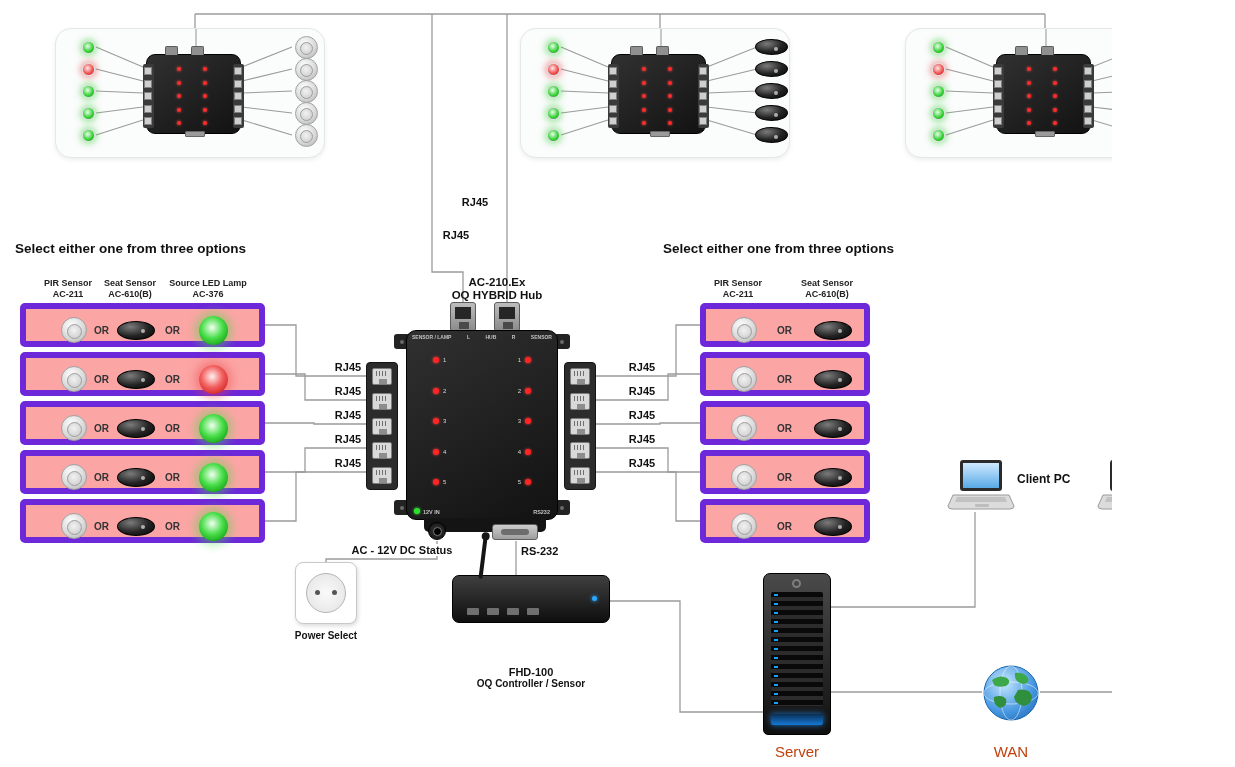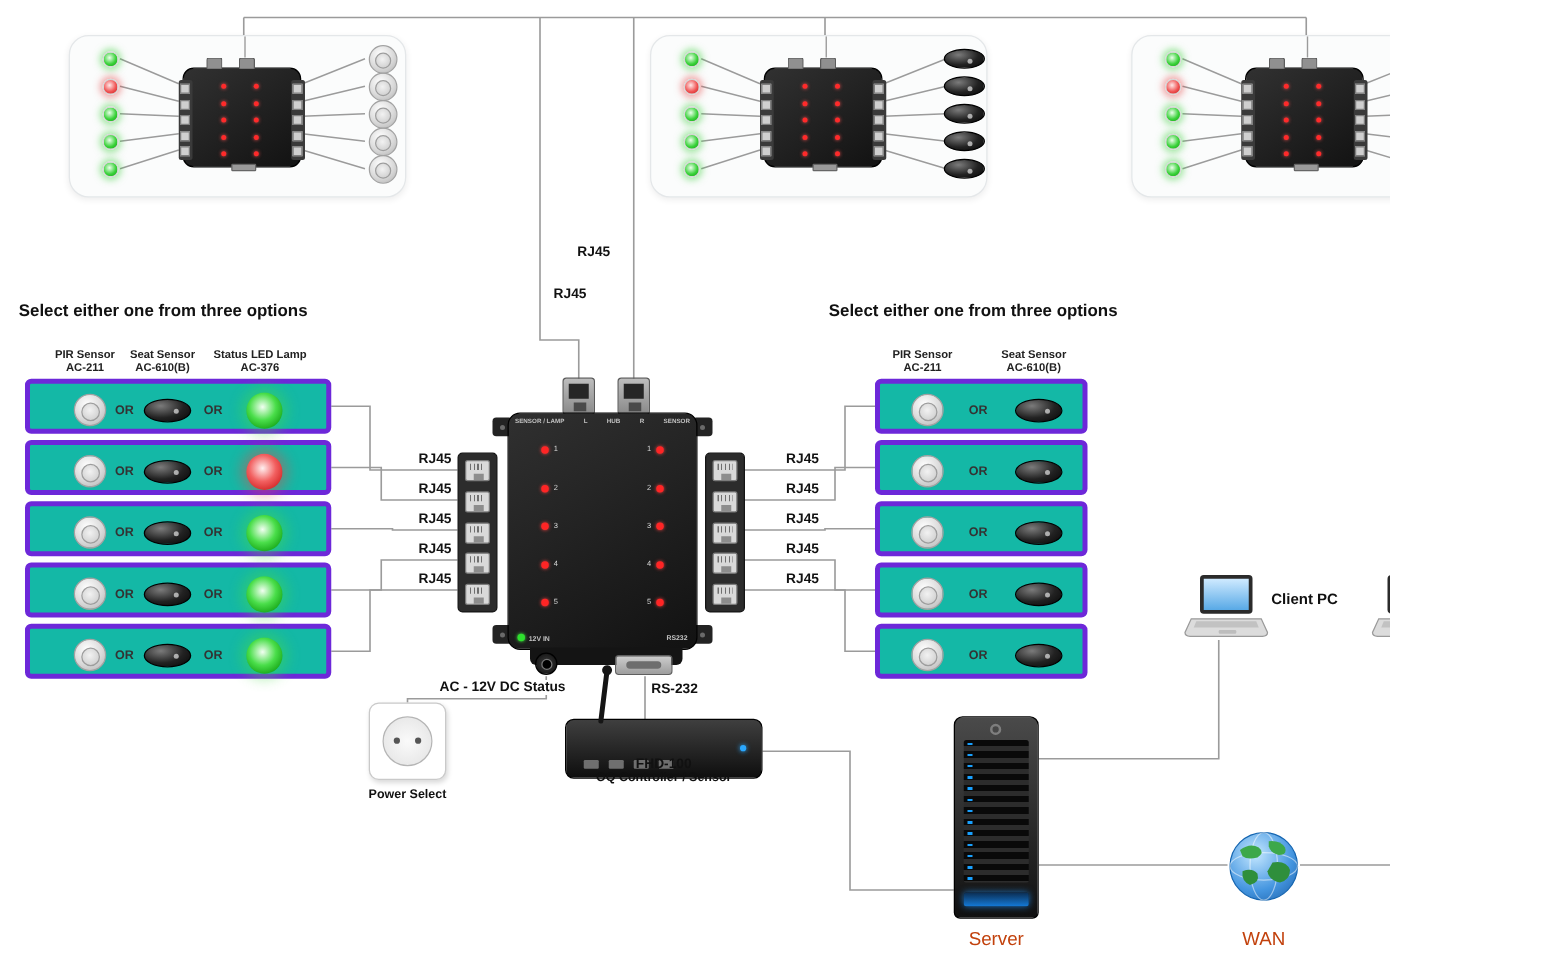--- a/index.html
+++ b/index.html
@@ -43,21 +43,21 @@
   .dome.sm::after{left:4px;top:5px;width:11px;height:11px}
   .oval{width:38px;height:19px;border-radius:50%;background:radial-gradient(ellipse at 35% 28%,#7b7b7b,#222 55%,#060606);border:1px solid #000;position:relative}
   .oval::after{content:"";position:absolute;right:9px;top:7px;width:4px;height:4px;border-radius:50%;background:#d8d8d8;opacity:.75}
   .oval.sm{width:33px;height:16px}
 
   .lamp{width:29px;height:29px;border-radius:50%}
   .lamp[data-color="green"]{background:radial-gradient(circle at 45% 40%,#f2fff2,#4ade4a 45%,#0f9e0f 85%);box-shadow:0 0 10px 4px rgba(70,220,70,.45)}
   .lamp[data-color="red"]{background:radial-gradient(circle at 45% 40%,#fff0f0,#f26060 45%,#cf1d1d 85%);box-shadow:0 0 10px 4px rgba(235,70,70,.45)}
 
   
-  .rowbox{position:absolute;background:#14b8a6;border:4px solid #6d28d9;border-radius:5px;z-index:2}
+  .rowbox{position:absolute;background:#fca5a5;border:6px solid #6d28d9;border-radius:5px;z-index:2}
   .rowbox>*{position:absolute}
   .or{font-size:10px;font-weight:bold;color:#333}
   .hdr{position:absolute;z-index:2;text-align:center;font-size:9px;font-weight:bold;line-height:1.2;color:#222}
   .select-title{position:absolute;z-index:2;font-size:13.5px;font-weight:bold;color:#111}
   .rj45{position:absolute;z-index:3;font-size:11px;font-weight:bold;color:#111;text-align:center}
 
   
   .hubtitle{position:absolute;left:417px;top:276px;width:160px;text-align:center;font-size:11.5px;font-weight:bold;line-height:1.15;z-index:2}
   .hubbody{position:absolute;left:406px;top:330px;width:152px;height:190px;background:linear-gradient(150deg,#303030,#121212);border:1px solid #000;border-radius:10px;z-index:2}
   .hubhead{position:absolute;top:3px;left:5px;right:5px;display:flex;justify-content:space-between;font-size:5px;font-weight:bold;color:#c2c2c2}
@@ -363,21 +363,21 @@
 
   <div class="hdr" style="left:28px;top:278px;width:80px">
     <div>PIR Sensor</div>
       <div>AC-211</div>
   </div>
   <div class="hdr" style="left:90px;top:278px;width:80px">
     <div>Seat Sensor</div>
       <div>AC-610(B)</div>
   </div>
   <div class="hdr" style="left:168px;top:278px;width:80px">
-    <div>Status LED Lamp</div>
+    <div>Source LED Lamp</div>
       <div>AC-376</div>
   </div>
   <div class="hdr" style="left:698px;top:278px;width:80px">
     <div>PIR Sensor</div>
       <div>AC-211</div>
   </div>
   <div class="hdr" style="left:787px;top:278px;width:80px">
     <div>Seat Sensor</div>
       <div>AC-610(B)</div>
   </div>
@@ -448,20 +448,24 @@
   <div class="rj45" style="left:330px;top:385px;width:36px">RJ45</div>
   <div class="rj45" style="left:330px;top:409px;width:36px">RJ45</div>
   <div class="rj45" style="left:330px;top:433px;width:36px">RJ45</div>
   <div class="rj45" style="left:330px;top:457px;width:36px">RJ45</div>
   <div class="rj45" style="left:622px;top:361px;width:40px">RJ45</div>
   <div class="rj45" style="left:622px;top:385px;width:40px">RJ45</div>
   <div class="rj45" style="left:622px;top:409px;width:40px">RJ45</div>
   <div class="rj45" style="left:622px;top:433px;width:40px">RJ45</div>
   <div class="rj45" style="left:622px;top:457px;width:40px">RJ45</div>
 
+  <div class="hubtitle">
+    <div>AC-210.Ex</div>
+      <div>OQ HYBRID Hub</div>
+  </div>
   <div class="ear" style="left:394px;top:334px"></div>
   <div class="ear" style="left:554px;top:334px"></div>
   <div class="ear" style="left:394px;top:500px"></div>
   <div class="ear" style="left:554px;top:500px"></div>
   <div class="topport" style="left:450px"></div>
   <div class="topport" style="left:494px"></div>
   <div class="hubbody">
     <div class="hubhead">
       <span>SENSOR / LAMP</span>
       <span>L</span>
@@ -546,21 +550,21 @@
   <div class="fhd">
     <div class="ant"></div>
     <div class="fports">
         <i></i>
         <i></i>
         <i></i>
         <i></i>
       </div>
     <div class="fled"></div>
   </div>
-  <div class="blabel" style="left:450px;top:605px;width:162px;background:transparent">
+  <div class="blabel" style="left:450px;top:666px;width:162px;background:transparent">
     <div>FHD-100</div>
     <div style="font-size:10px">OQ Controller / Sensor</div>
   </div>
 
   <div class="server">
     <div class="scap"></div>
     <div class="svent"></div>
     <div class="sleds"></div>
     <div class="sbar"></div>
   </div>

